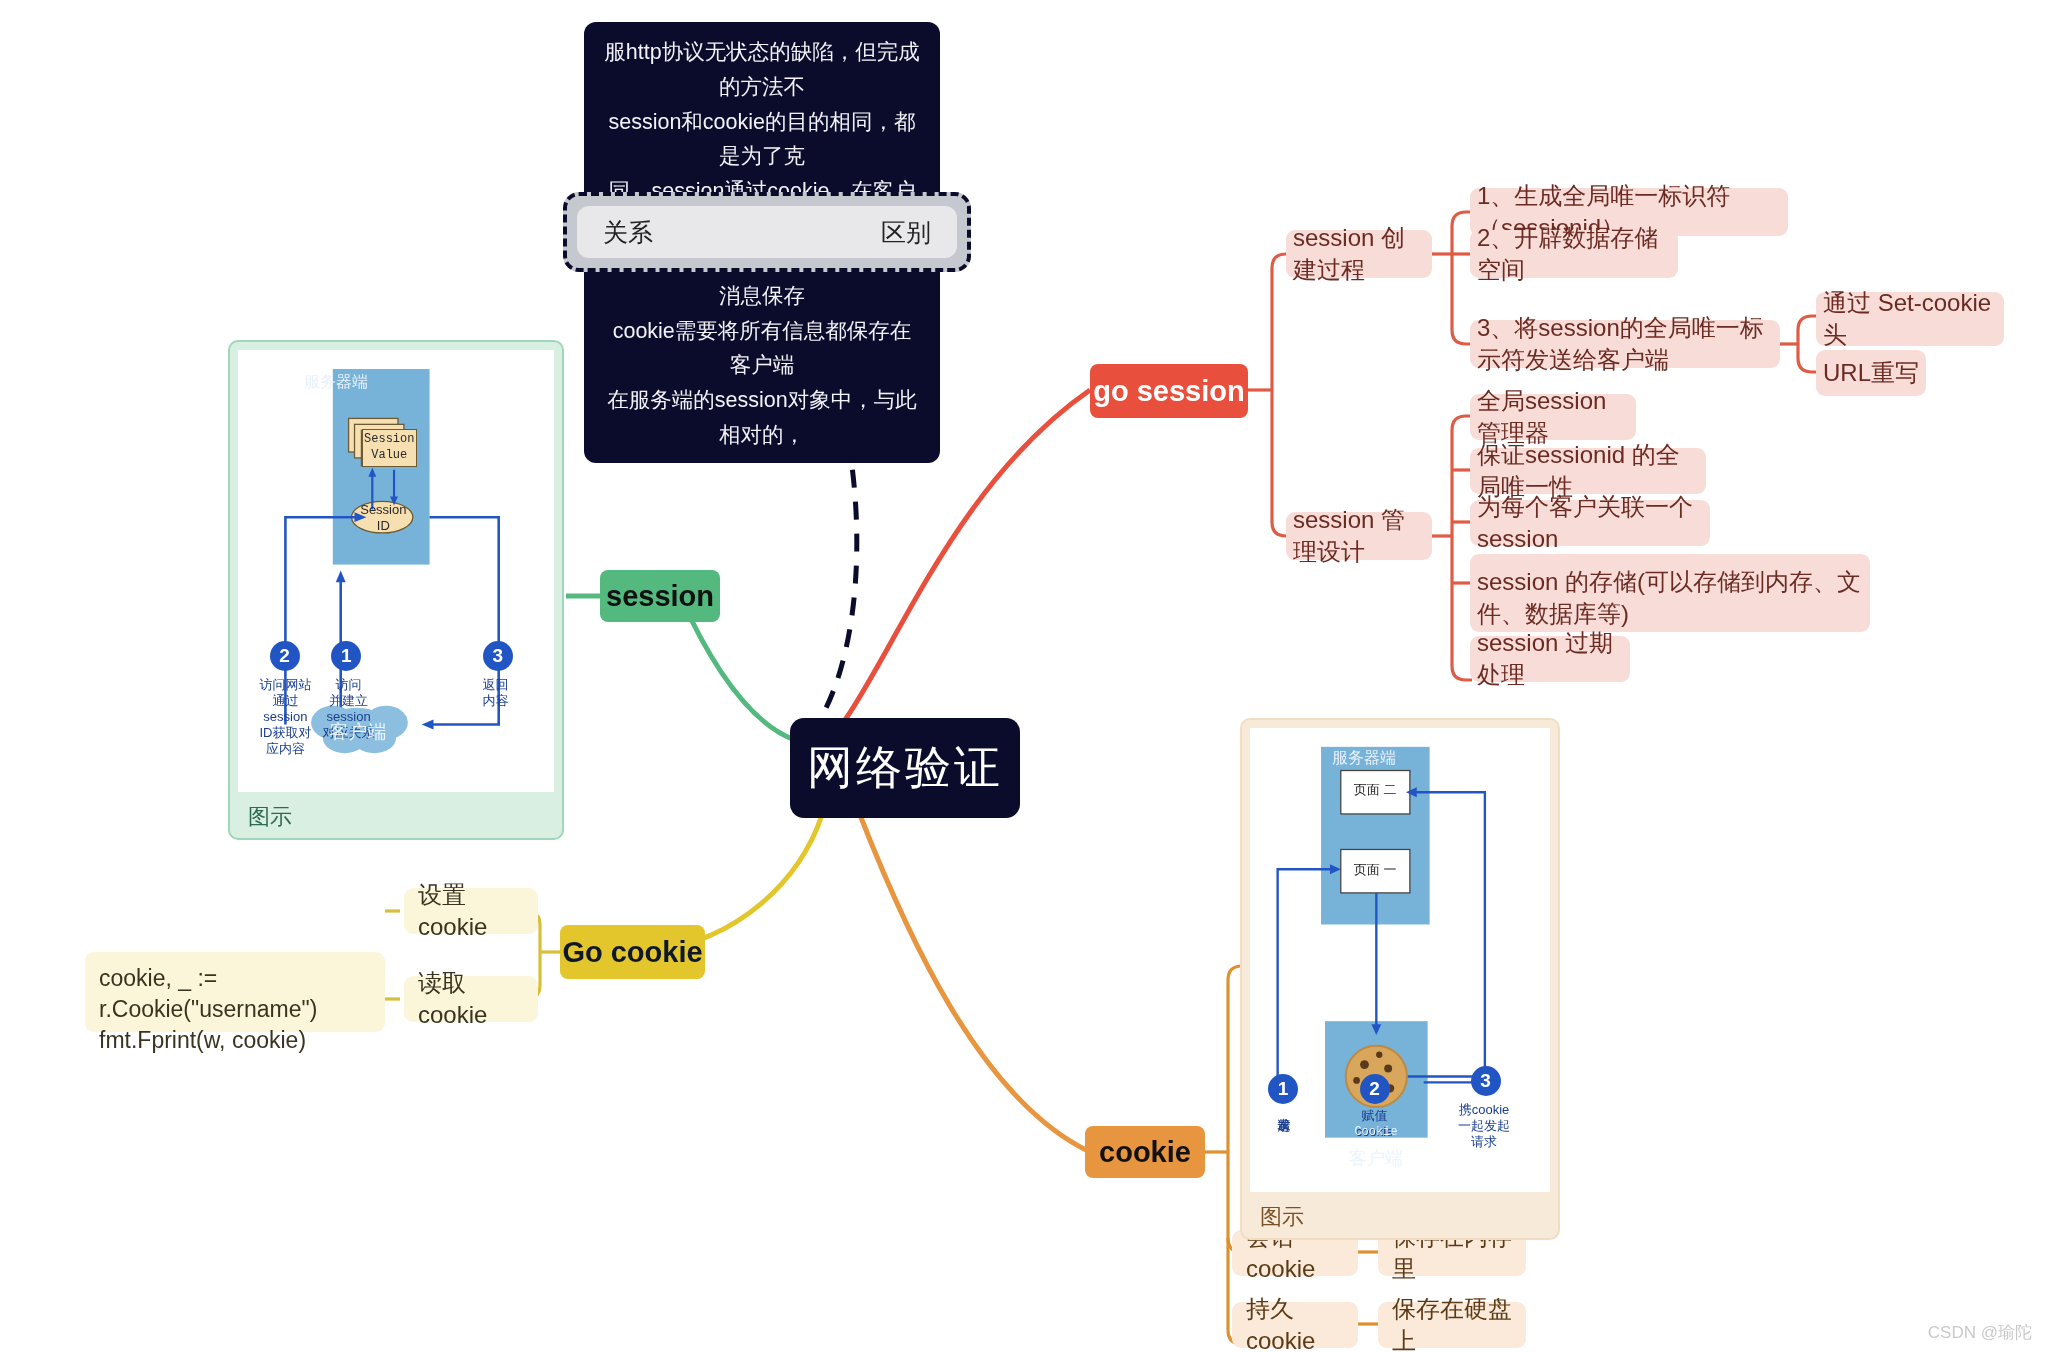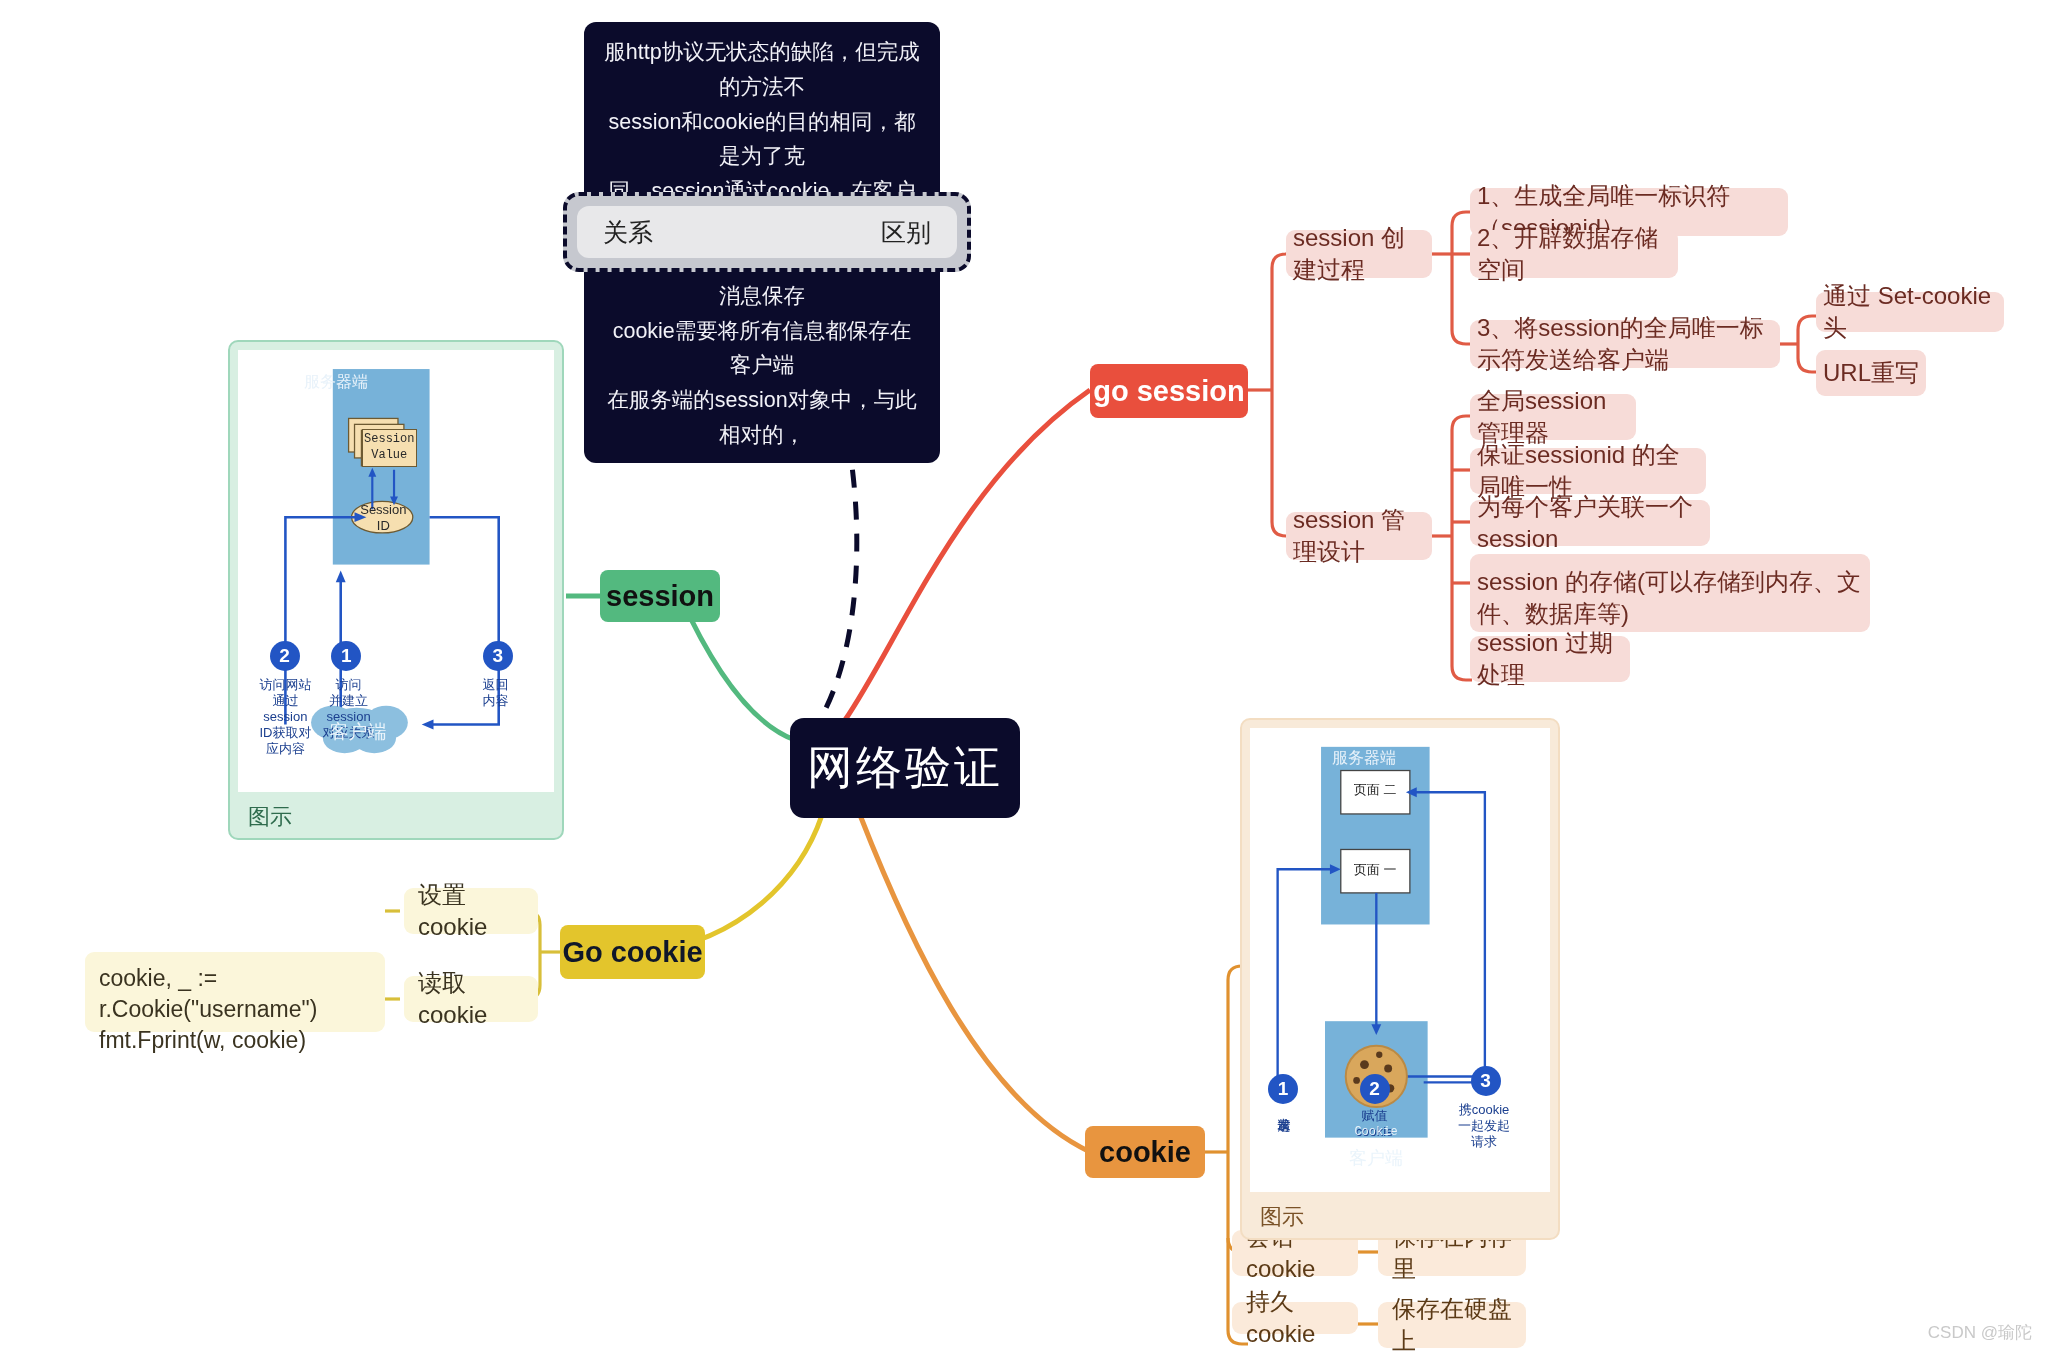--- a/index.html
+++ b/index.html
@@ -178,21 +178,21 @@
   </div>
 
   <div class="node pink" style="left:1470px;top:230px;width:208px;height:48px;justify-content:flex-start;">
     <span>2、开辟数据存储空间</span>
   </div>
 
   <div class="node pink" style="left:1470px;top:320px;width:310px;height:48px;justify-content:flex-start;">
     <span>3、将session的全局唯一标示符发送给客户端</span>
   </div>
 
-  <div class="node pink" style="left:1816px;top:292px;width:188px;height:40px;justify-content:center;">
+  <div class="node pink" style="left:1816px;top:292px;width:188px;height:54px;justify-content:center;">
     <span>通过 Set-cookie头</span>
   </div>
 
   <div class="node pink" style="left:1816px;top:350px;width:110px;height:46px;justify-content:flex-start;">
     <span>URL重写</span>
   </div>
 
   <div class="node pink" style="left:1286px;top:512px;width:146px;height:48px;justify-content:flex-start;">
     <span>session 管理设计</span>
   </div>
@@ -231,21 +231,21 @@
 fmt.Fprint(w, cookie)</span>
   </div>
 
   <div class="node peach" style="left:1232px;top:1230px;width:126px;height:46px;justify-content:flex-start;">
     <span>会话 cookie</span>
   </div>
   <div class="node peach" style="left:1378px;top:1230px;width:148px;height:46px;justify-content:flex-start;">
     <span>保存在内存里</span>
   </div>
 
-  <div class="node peach" style="left:1232px;top:1302px;width:126px;height:32px;justify-content:flex-end;">
+  <div class="node peach" style="left:1232px;top:1302px;width:126px;height:46px;justify-content:flex-end;">
     <span>持久 cookie</span>
   </div>
   <div class="node peach" style="left:1378px;top:1302px;width:148px;height:46px;justify-content:flex-start;">
     <span>保存在硬盘上</span>
   </div>
 
   <div class="card card-green" style="left:228px;top:340px;width:336px;height:500px;">
     <div class="inner">
       <svg viewBox="0 0 320 445" style="position:absolute;left:0;top:0;width:100%;height:100%;">
 

